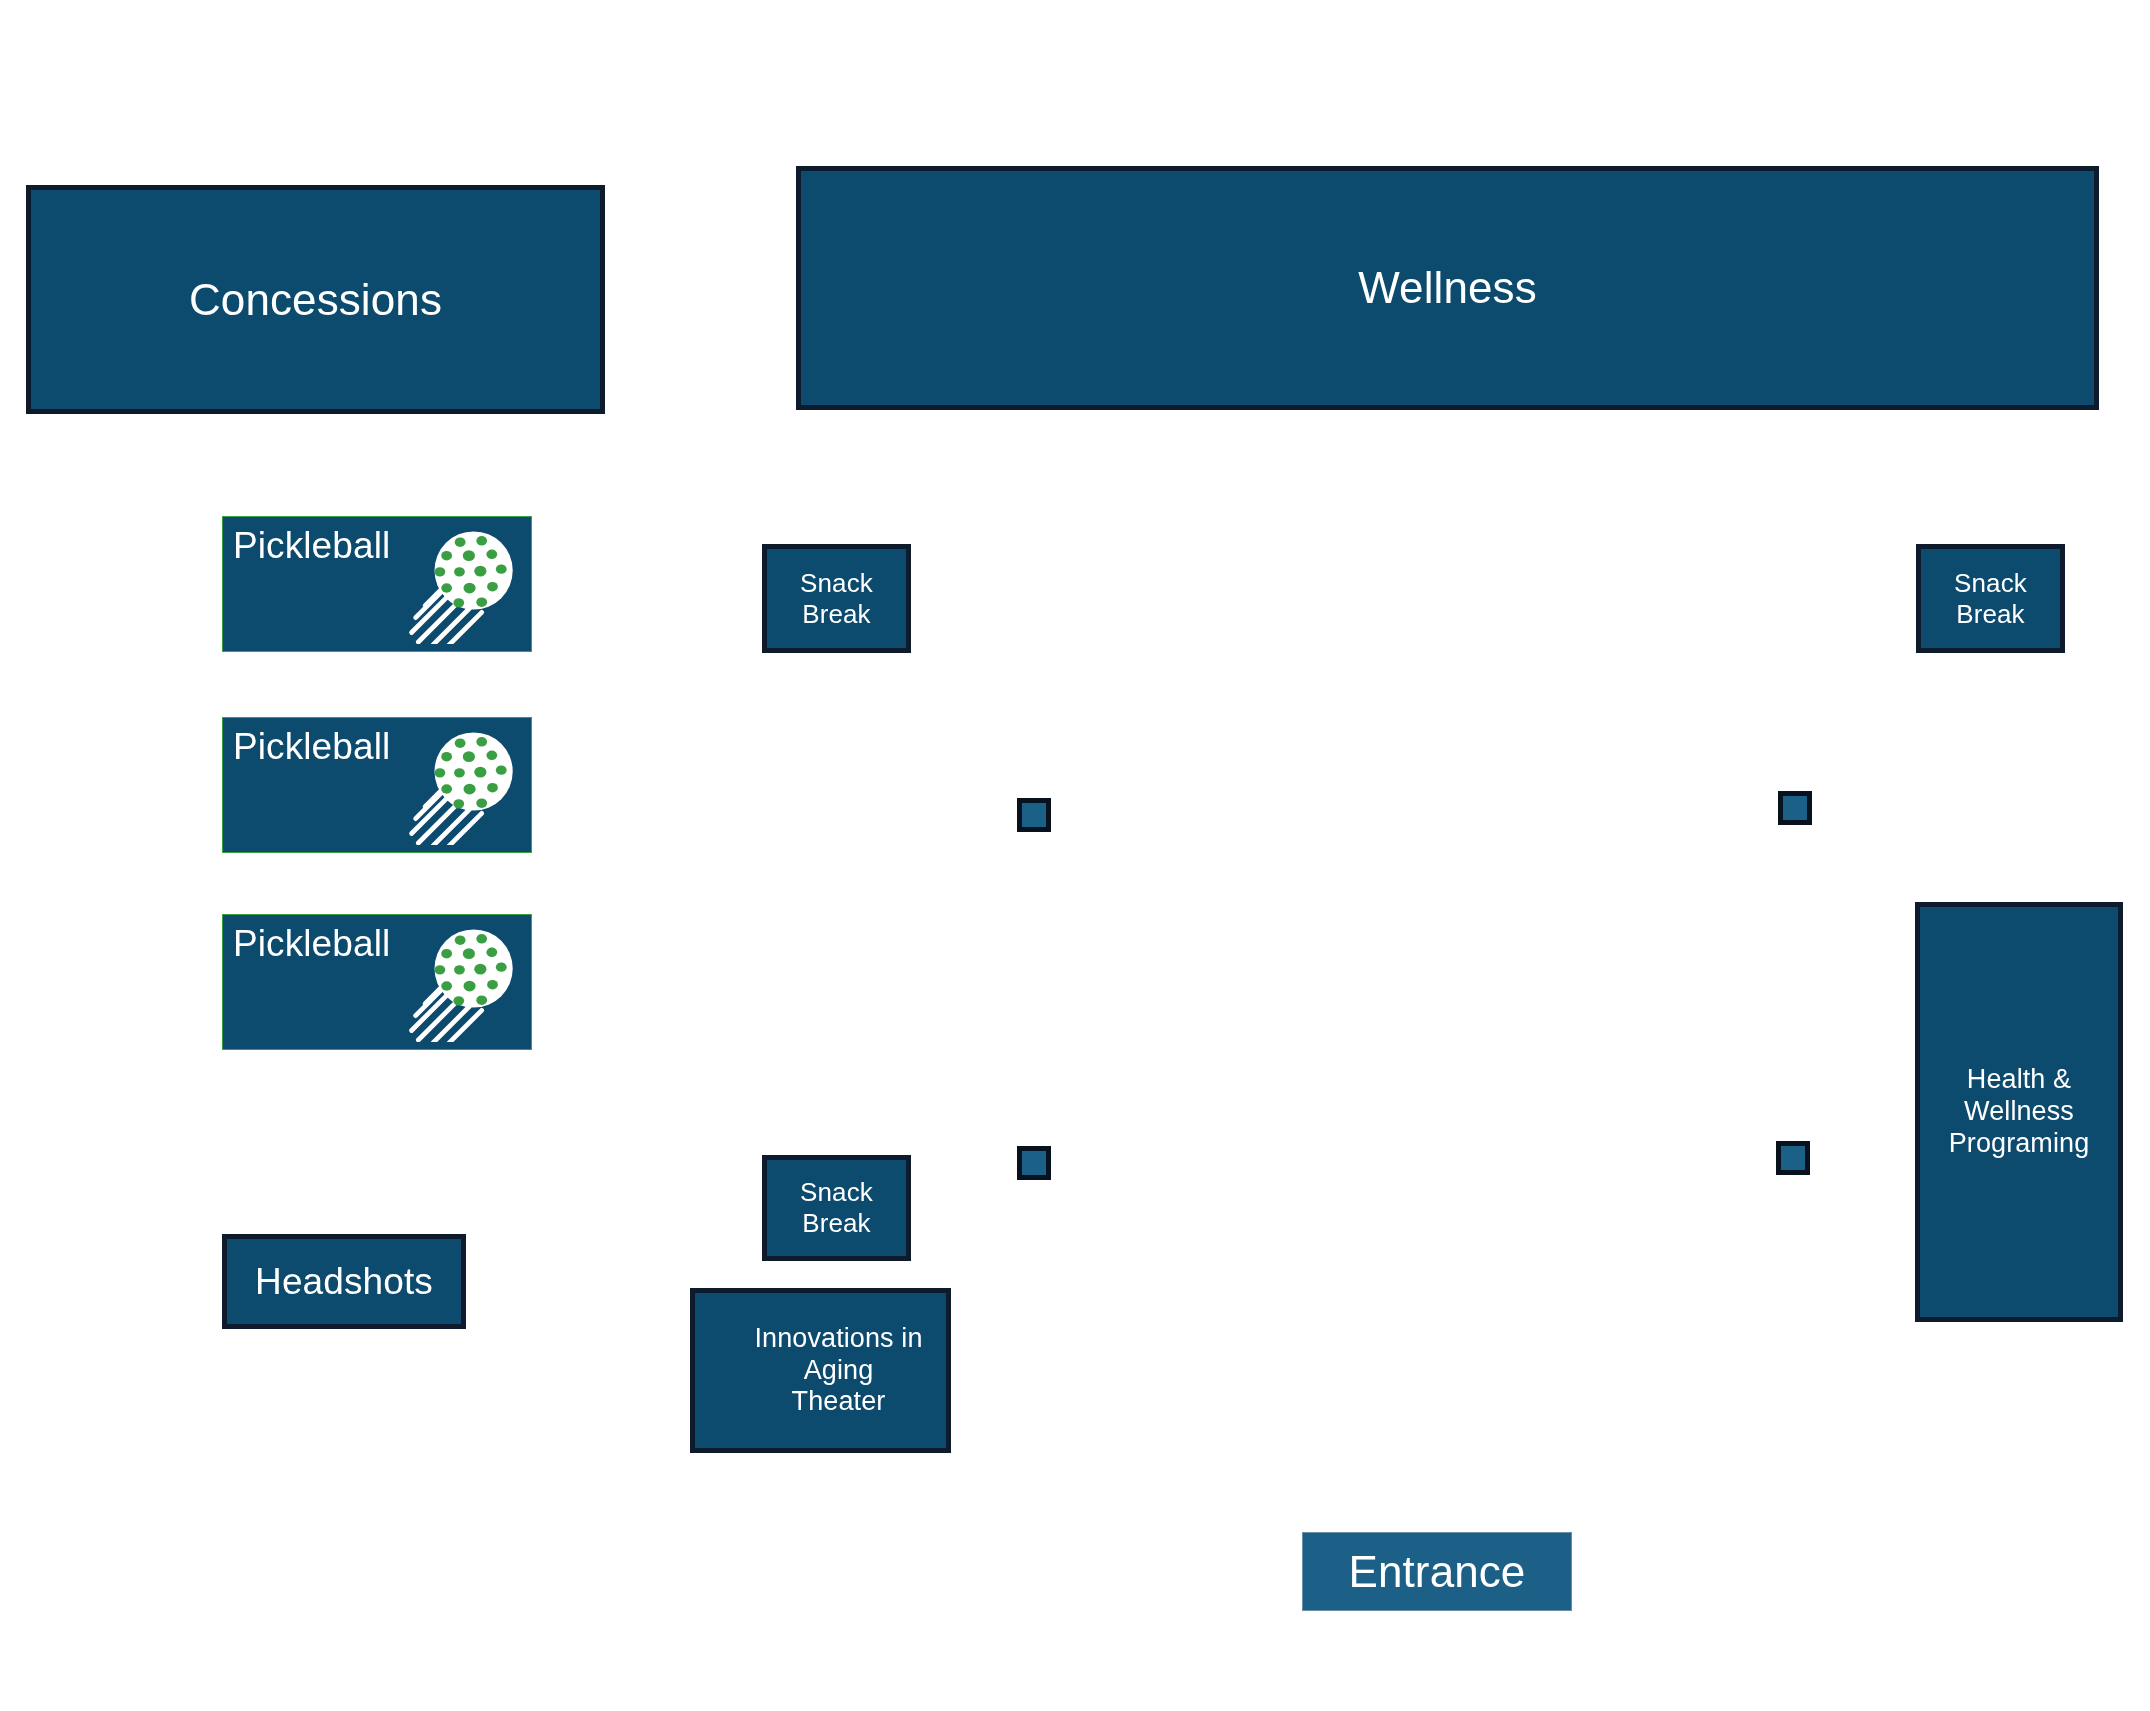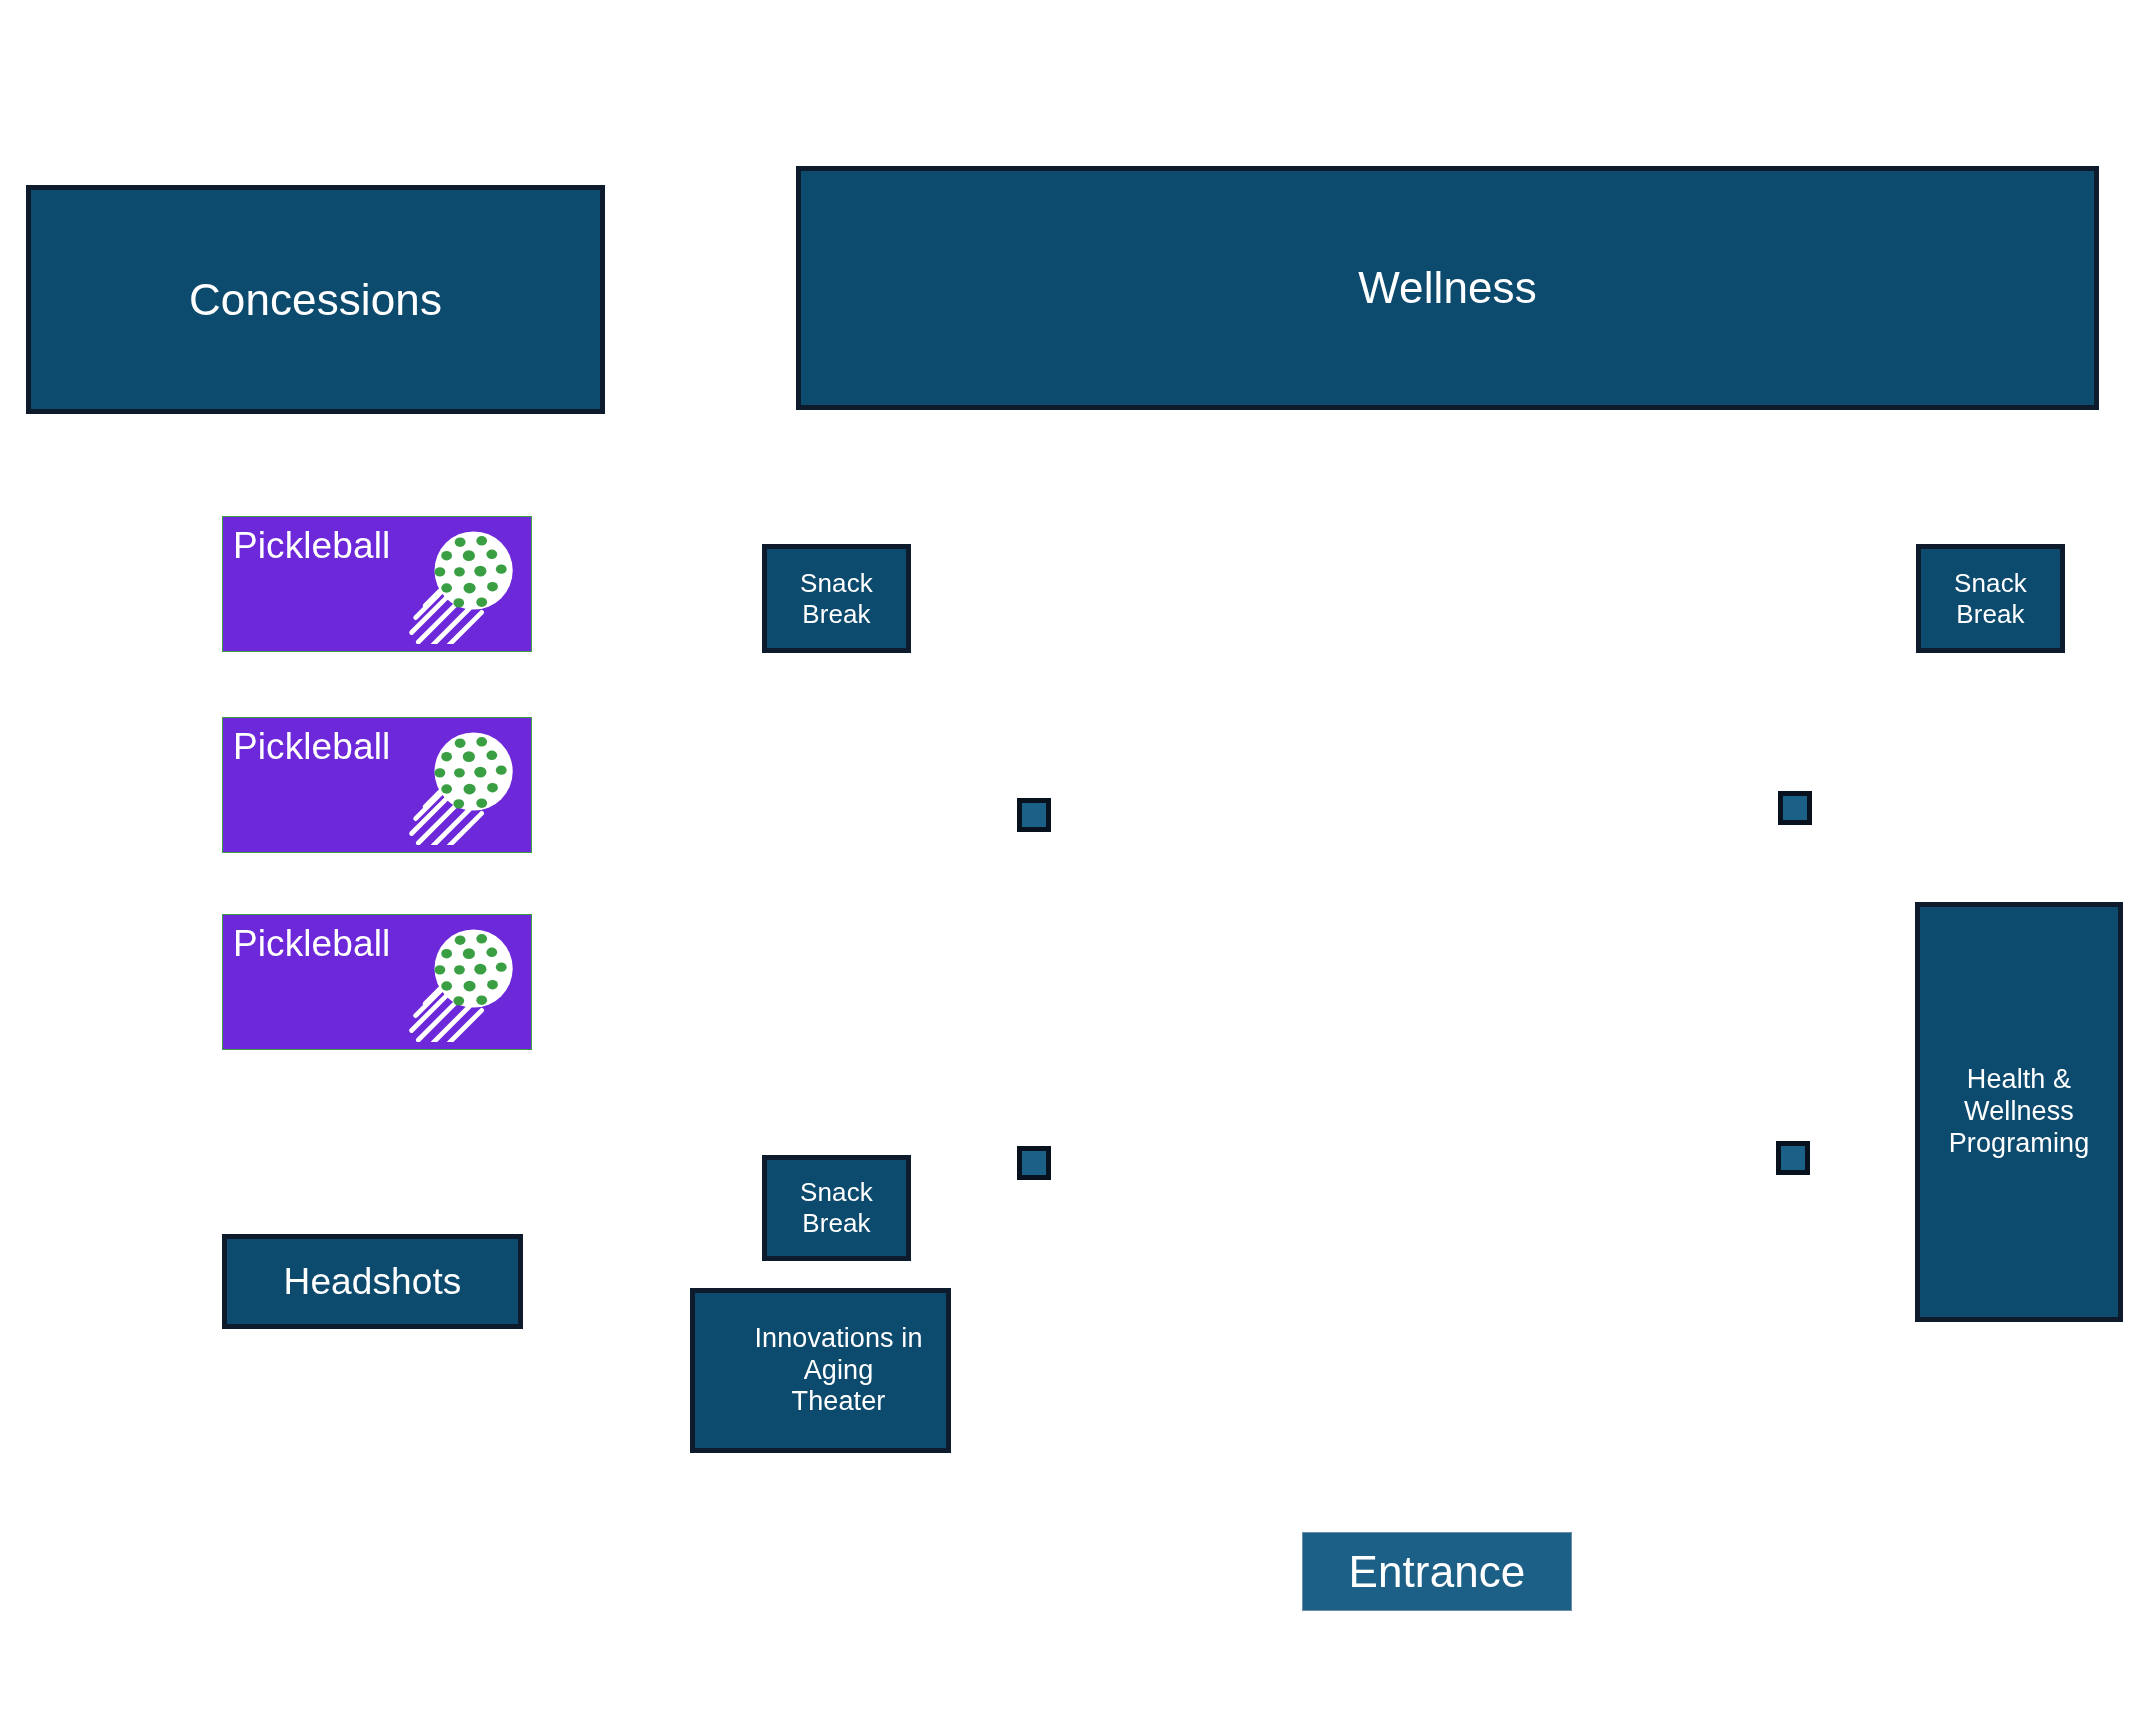--- a/index.html
+++ b/index.html
@@ -32,21 +32,21 @@
   }
   .teal {
     background: #0c4a6e;
     border: 5px solid #0d1b2c;
   }
   .teal-thin {
     background: #1d6087;
     border: 1.4px solid #6d8fa6;
   }
   .green {
-    background: #6d28d9;
+    background: #0c4a6e;
     border: 1.4px solid #3da045;
   }
   .marker {
     position: absolute;
     box-sizing: border-box;
     background: #1b6187;
     border: 5.7px solid #08121e;
   }
   
   .t-xxl { font-size: 44px; }
@@ -187,21 +187,21 @@
             <ellipse cx="94" cy="92" rx="9" ry="8"></ellipse>
             <ellipse cx="128" cy="90" rx="8" ry="7"></ellipse>
             <ellipse cx="78" cy="114" rx="8" ry="7"></ellipse>
             <ellipse cx="112" cy="113" rx="8" ry="7"></ellipse>
           </g>
         </svg>
       </span>
     </div>
   </div>
 
-  <div class="box teal t-lg" style="left:222px; top:1234px; width:301px; height:95px;">
+  <div class="box teal t-lg" style="left:222px; top:1234px; width:244px; height:95px;">
     <span>Headshots</span>
   </div>
 
   <div class="box teal t-xs" style="left:762px; top:535px; width:149px; height:109px; white-space:pre-line;">
     <span>Snack
 Break</span>
   </div>
 
   <div class="box teal t-xs" style="left:1916px; top:535px; width:149px; height:109px; white-space:pre-line;">
     <span>Snack

